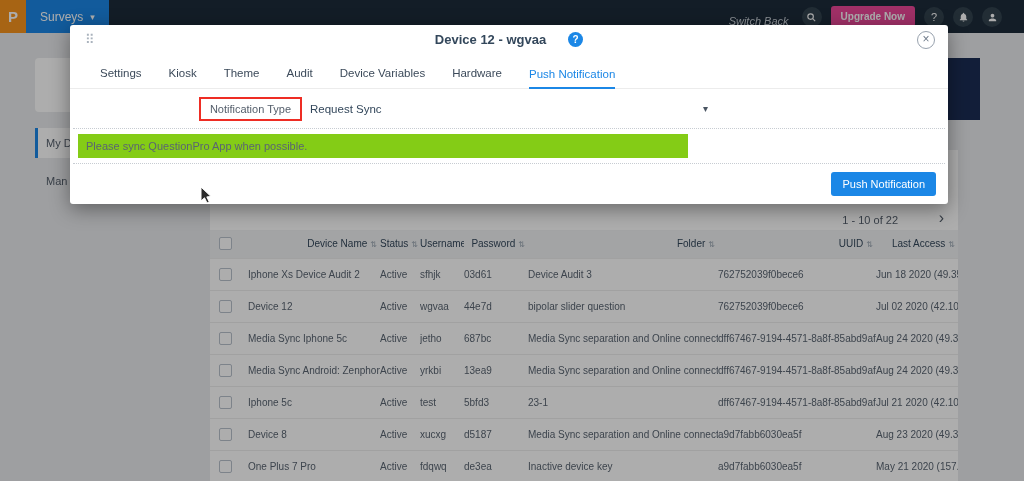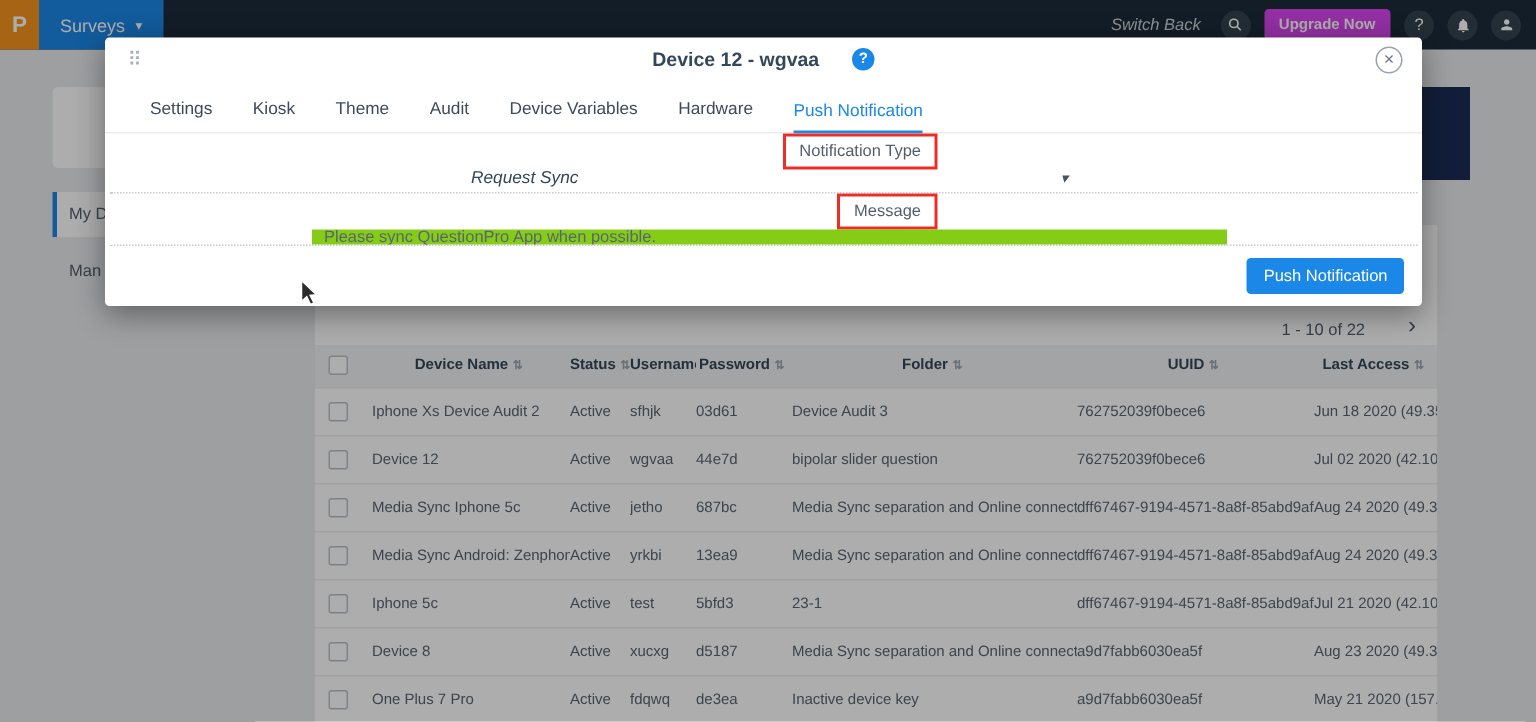--- a/index.html
+++ b/index.html
@@ -9,64 +9,64 @@
     background:#e9ebed;
     position:relative;
     overflow:hidden;
   }
 
   
   .topbar { position:absolute; top:0; left:0; width:1024px; height:33px; background:#1c2b3a; display:flex; align-items:center; z-index:1;}
   .logo { width:26px; height:33px; background:#f7941e; color:#fff; font-weight:bold; font-size:15px; display:flex; align-items:center; justify-content:center;}
   .surveys { height:33px; background:#1b87e6; color:#fff; font-size:12px; display:flex; align-items:center; gap:7px; padding:12px 14px; cursor:pointer;}
   .surveys .caret-sm { font-size:9px; }
-  .topbar-right { margin-left:auto; display:flex; align-items:center; gap:9px; padding-right:10px;}
+  .topbar-right { margin-left:auto; display:flex; align-items:flex-end; gap:9px; padding-right:22px;}
   .switch-back { color:#cfd6dd; font-style:italic; font-size:11px; margin-right:4px;}
   .circle-icon { width:20px; height:20px; border-radius:50%; background:#33434f; display:flex; align-items:center; justify-content:center; color:#fff; font-size:11px; flex:0 0 auto;}
-  .upgrade-btn { background:#d946ef; color:#fff; font-size:10px; font-weight:bold; border:none; border-radius:3px; padding:5px 10px; font-family:inherit;}
+  .upgrade-btn { background:#ec4899; color:#fff; font-size:10px; font-weight:bold; border:none; border-radius:3px; padding:5px 10px; font-family:inherit;}
 
   .bg-card-left { position:absolute; left:35px; top:58px; width:80px; height:54px; background:#fff; border-radius:4px; z-index:1;}
   .bg-card-right { position:absolute; left:868px; top:58px; width:112px; height:62px; background:#1b2d55; z-index:1;}
 
   .sidebar { position:absolute; left:35px; top:128px; width:162px; z-index:1;}
   .side-item { height:30px; display:flex; align-items:center; padding-left:11px; font-size:11px; color:#545e6b; margin-bottom:8px; cursor:pointer;}
   .side-item.active { background:#fff; border-left:3px solid #1b87e6; padding-left:8px;}
 
   .content-card { position:absolute; left:210px; top:150px; width:748px; height:331px; background:#fff; z-index:1;}
-  .pagination { position:absolute; top:64px; right:48px; font-size:11px; color:#545e6b;}
+  .pagination { position:absolute; top:64px; right:60px; font-size:11px; color:#545e6b;}
   .page-next { position:absolute; top:59px; right:14px; font-size:16px; color:#545e6b; cursor:pointer;}
 
   table { position:absolute; top:80px; left:0; width:748px; border-collapse:collapse; table-layout:fixed; font-size:10px;}
-  thead th { background:#f1f2f3; height:28px; text-align:center; font-size:10px; color:#33475b; font-weight:bold; white-space:nowrap; overflow:hidden; padding-right:3px;}
+  thead th { background:#f1f2f3; height:28px; text-align:right; font-size:10px; color:#33475b; font-weight:normal; white-space:nowrap; overflow:hidden; padding-right:3px;}
   tbody td { height:32px; border-top:1px solid #ededee; color:#5a6572; white-space:nowrap; overflow:hidden; padding-right:3px;}
   .sort { color:#98a4b1; font-size:8px; margin-left:3px; cursor:pointer;}
   .cb { width:13px; height:13px; border:1px solid #b9c2cc; border-radius:2px; background:#fff; margin-left:9px; cursor:pointer;}
 
   
   .overlay { position:absolute; inset:0; background:rgba(0,0,0,0.32); z-index:10;}
 
   
   .modal { position:absolute; left:70px; top:25px; width:878px; background:#fff; border-radius:3px; box-shadow:0 5px 20px rgba(0,0,0,0.4); z-index:20;}
   .modal-header { position:relative; height:29px;}
   .drag-handle { position:absolute; left:15px; top:7px; color:#aab3bd; font-size:13px; cursor:move;}
   .title-wrap { height:29px; display:flex; align-items:center; justify-content:center; gap:22px;}
   .modal-title { font-size:13px; font-weight:bold; color:#33475b;}
   .help-badge { width:15px; height:15px; border-radius:50%; background:#1b87e6; color:#fff; font-size:10px; font-weight:bold; display:flex; align-items:center; justify-content:center; cursor:pointer;}
   .close-btn { position:absolute; right:13px; top:6px; width:18px; height:18px; border:1px solid #98a2ae; border-radius:50%; color:#6d7988; font-size:12px; line-height:15px; text-align:center; cursor:pointer;}
 
   .tabs { display:flex; gap:27px; padding-left:30px; height:35px; align-items:flex-end; border-bottom:1px solid #ececec;text-align:center;}
   .tab { font-size:11.5px; color:#3c4a5a; padding-bottom:9px; cursor:pointer; white-space:nowrap;}
   .tab.active { color:#1b87e6; border-bottom:2px solid #1b87e6; margin-bottom:-1px; padding-bottom:7px;}
 
-  .form-row { display:flex; align-items:center;flex-direction:column;}
+  .form-row { display:flex; align-items:center;}
   .row-type { height:39px;}
   .row-msg  { height:34px;}
   .label-col { width:232px; display:flex; justify-content:flex-end; flex:0 0 auto;}
   .red-box { border:2px solid #ee2d24; padding:4px 9px; font-size:11px; color:#545e6b; background:#fff; white-space:nowrap;}
-  .select-box { display:flex; justify-content:space-between; align-items:center; width:398px; margin-left:8px; font-size:11.5px; color:#33475b; cursor:pointer;font-style:italic;}
+  .select-box { display:flex; justify-content:space-between; align-items:center; width:398px; margin-left:8px; font-size:11.5px; color:#33475b; cursor:pointer;}
   .caret { color:#4a5562; font-size:10px;}
   .dotted { border-top:1px dotted #c7ccd2; margin:0 3px;}
   .msg-box { margin-left:8px; width:610px; height:24px; background:#84cc16; display:flex; align-items:center; padding-left:8px; font-size:11px; color:#5a6572; overflow:hidden; white-space:nowrap;}
   .modal-footer { height:40px; position:relative;}
   .push-btn { position:absolute; right:12px; top:8px; background:#1b87e6; color:#fff; border:none; border-radius:3px; font-size:11px; padding:6px 11px; font-family:inherit; cursor:pointer;}
 
   .cursor { position:absolute; left:200px; top:186px; z-index:30; pointer-events:none;}
 </style>
 </head>
 <body>
@@ -257,23 +257,20 @@
       <span class="red-box">Notification Type</span>
     </div>
     <div class="select-box">
       <span>Request Sync</span>
       <span class="caret">▾</span>
     </div>
   </div>
   <div class="dotted"></div>
 
   <div class="form-row row-msg">
-    <div class="label-col">
-      <span class="red-box">Message</span>
-    </div>
     <div class="msg-box">
       <span>Please sync QuestionPro App when possible.</span>
     </div>
   </div>
   <div class="dotted"></div>
 
   <div class="modal-footer">
     <button class="push-btn">Push Notification</button>
   </div>
 </div>

